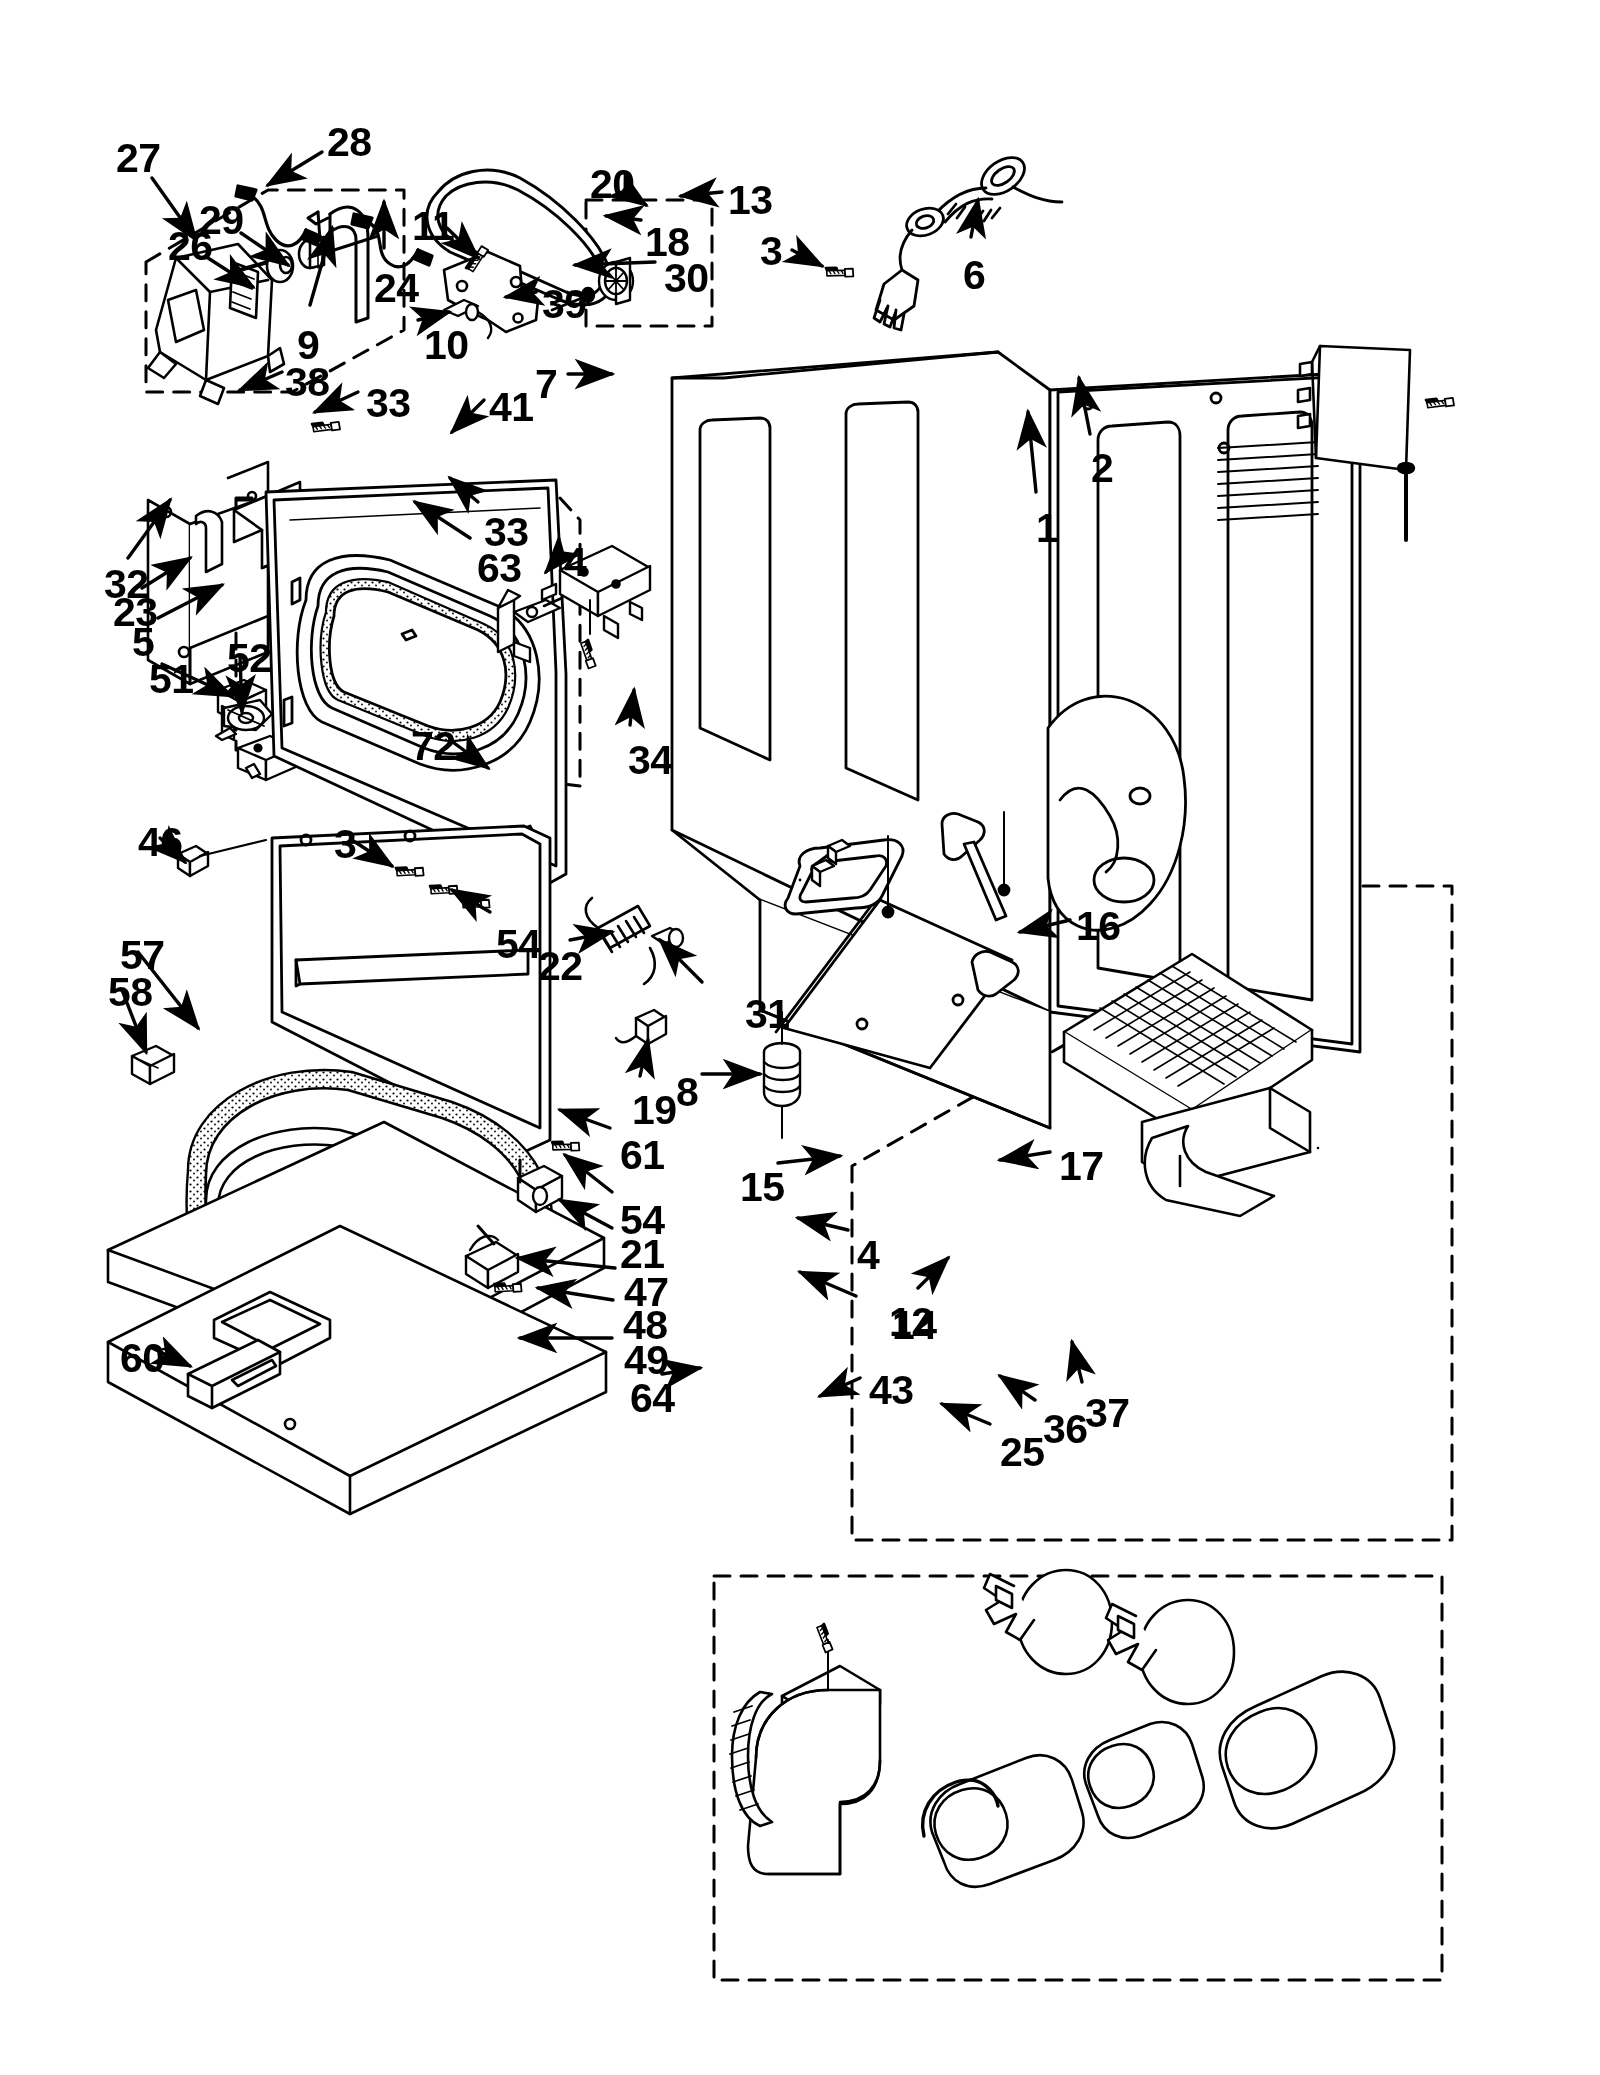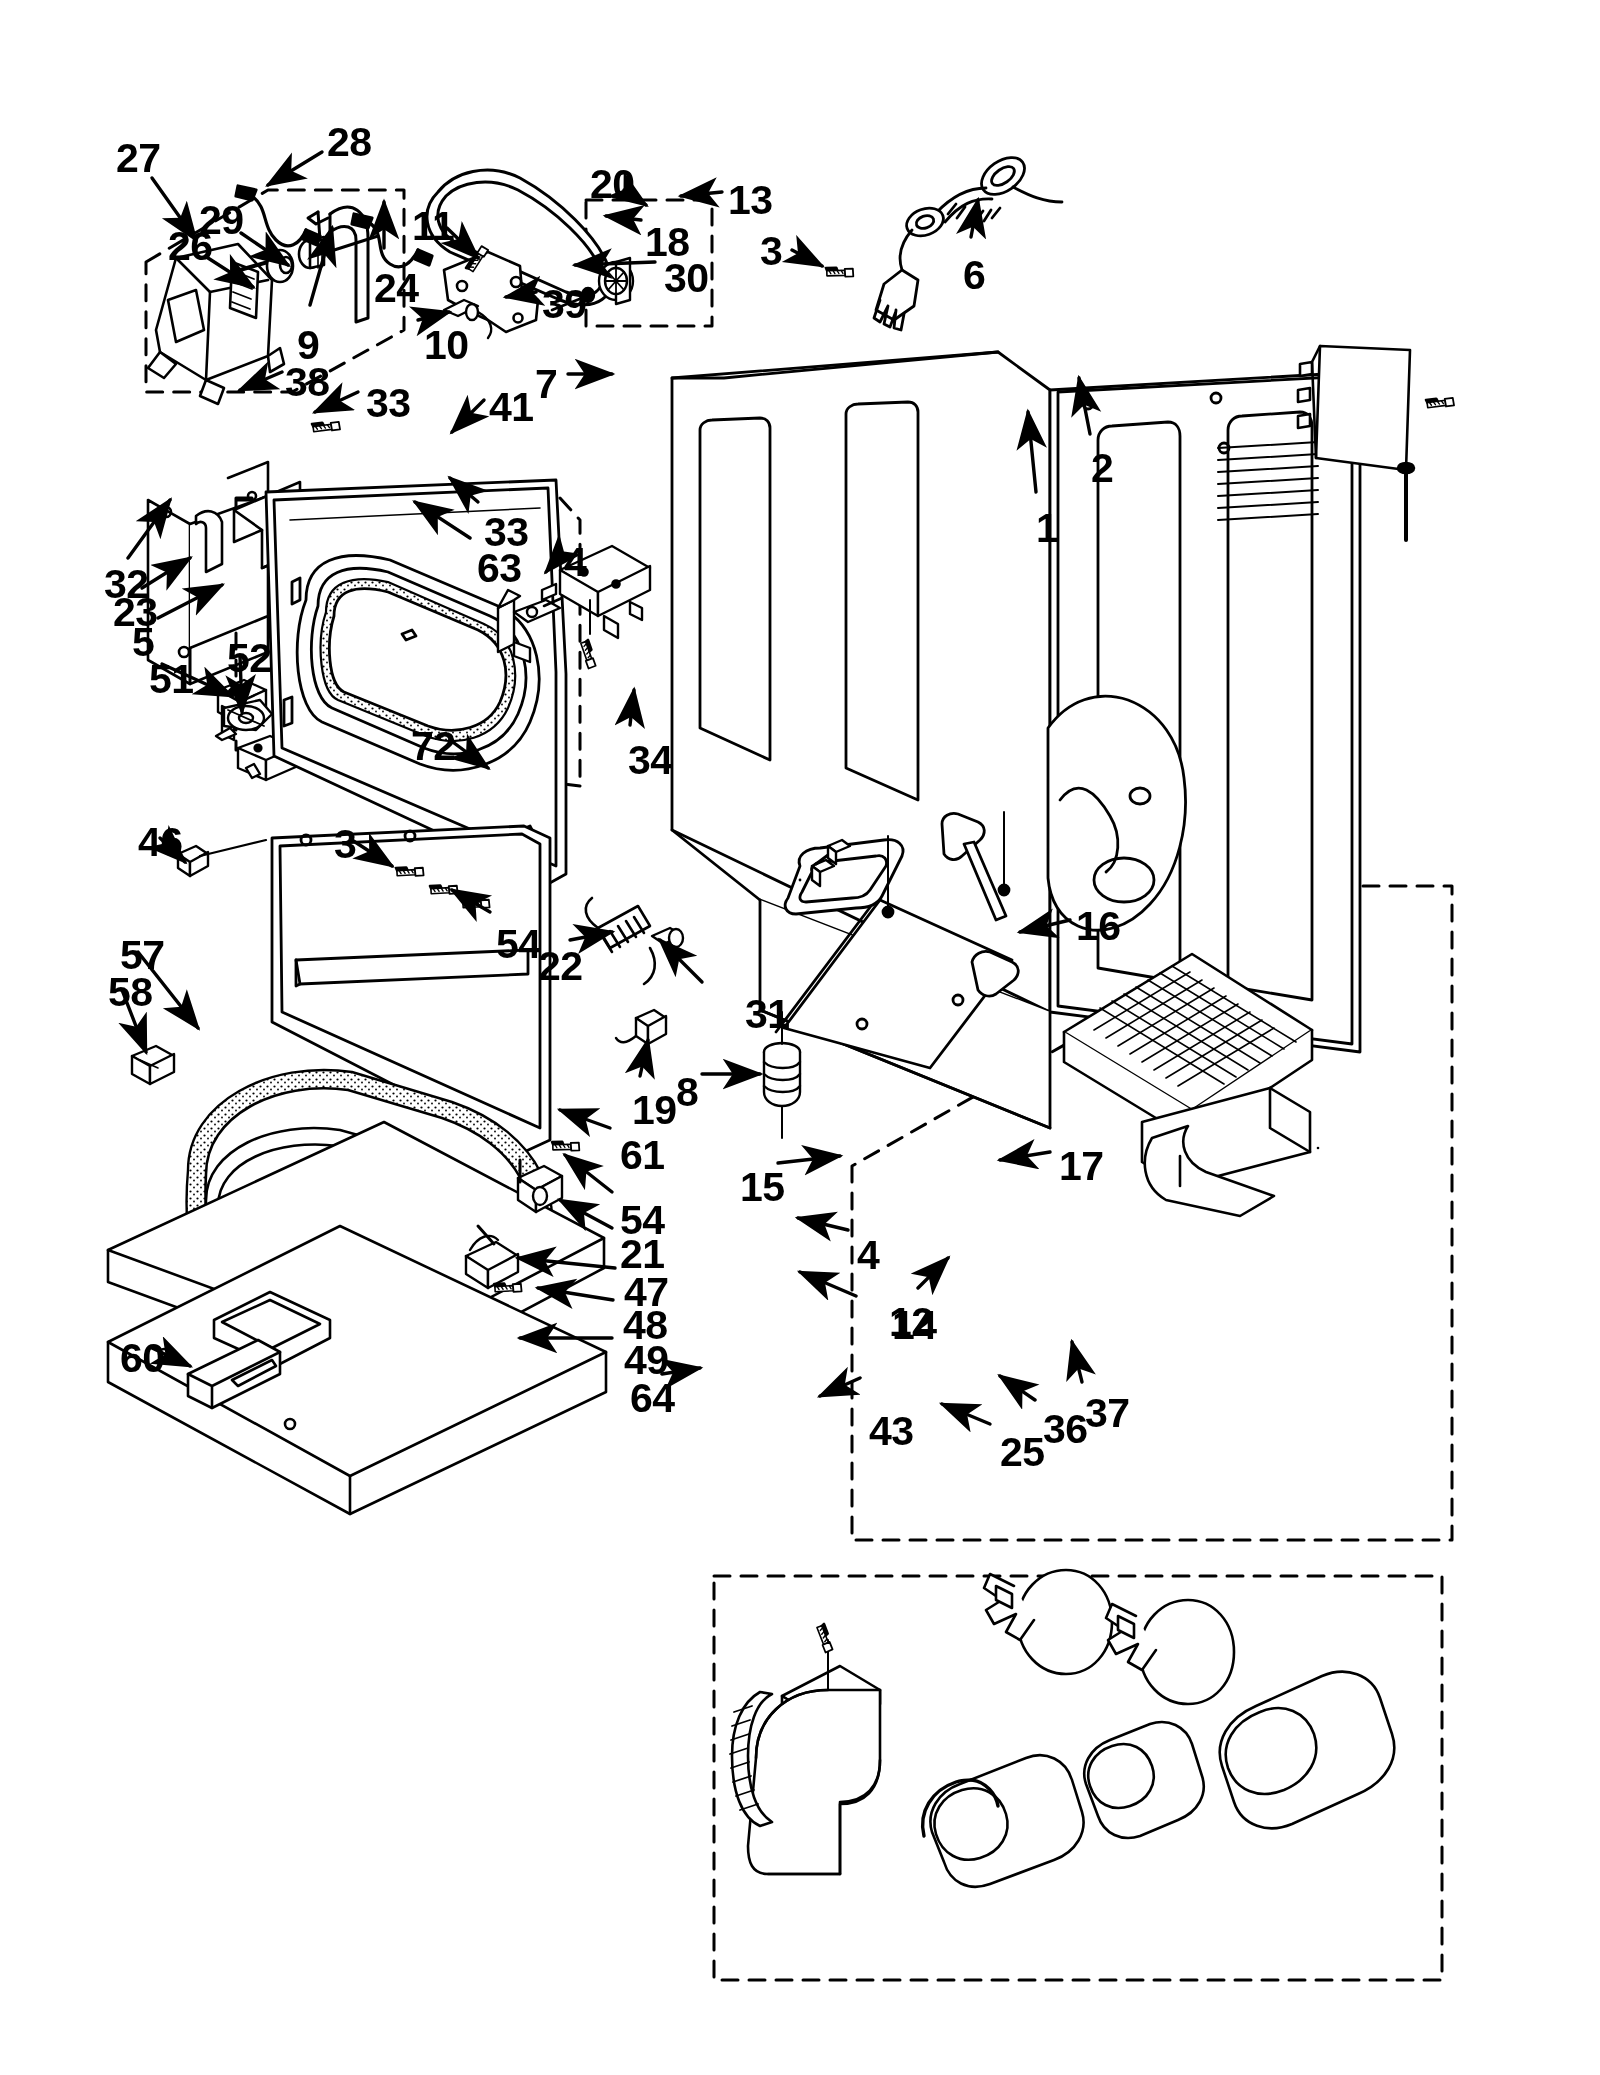--- a/index.html
+++ b/index.html
@@ -623,20 +623,20 @@
       <div class="callout c-lg" style="left: 740px; top: 1167px;">15</div>
       <div class="callout c-lg" style="left: 620px; top: 1200px;">54</div>
       <div class="callout c-lg" style="left: 620px; top: 1234px;">21</div>
       <div class="callout c-lg" style="left: 857px; top: 1235px;">4</div>
       <div class="callout c-lg" style="left: 624px; top: 1272px;">47</div>
       <div class="callout c-lg" style="left: 889px; top: 1302px;">12</div>
       <div class="callout c-lg" style="left: 864px; top: 1305px; margin-left: 28px;">14</div>
       <div class="callout c-lg" style="left: 623px; top: 1305px;">48</div>
       <div class="callout c-lg" style="left: 120px; top: 1338px;">60</div>
       <div class="callout c-lg" style="left: 624px; top: 1340px;">49</div>
-      <div class="callout c-lg" style="left: 869px; top: 1370px; margin-top: 41px;">43</div>
+      <div class="callout c-lg" style="left: 869px; top: 1370px;">43</div>
       <div class="callout c-lg" style="left: 630px; top: 1378px;">64</div>
       <div class="callout c-lg" style="left: 1085px; top: 1393px;">37</div>
       <div class="callout c-lg" style="left: 1043px; top: 1409px;">36</div>
       <div class="callout c-lg" style="left: 1000px; top: 1432px;">25</div>
     </div>
 
 </div>
 
 </body></html>

